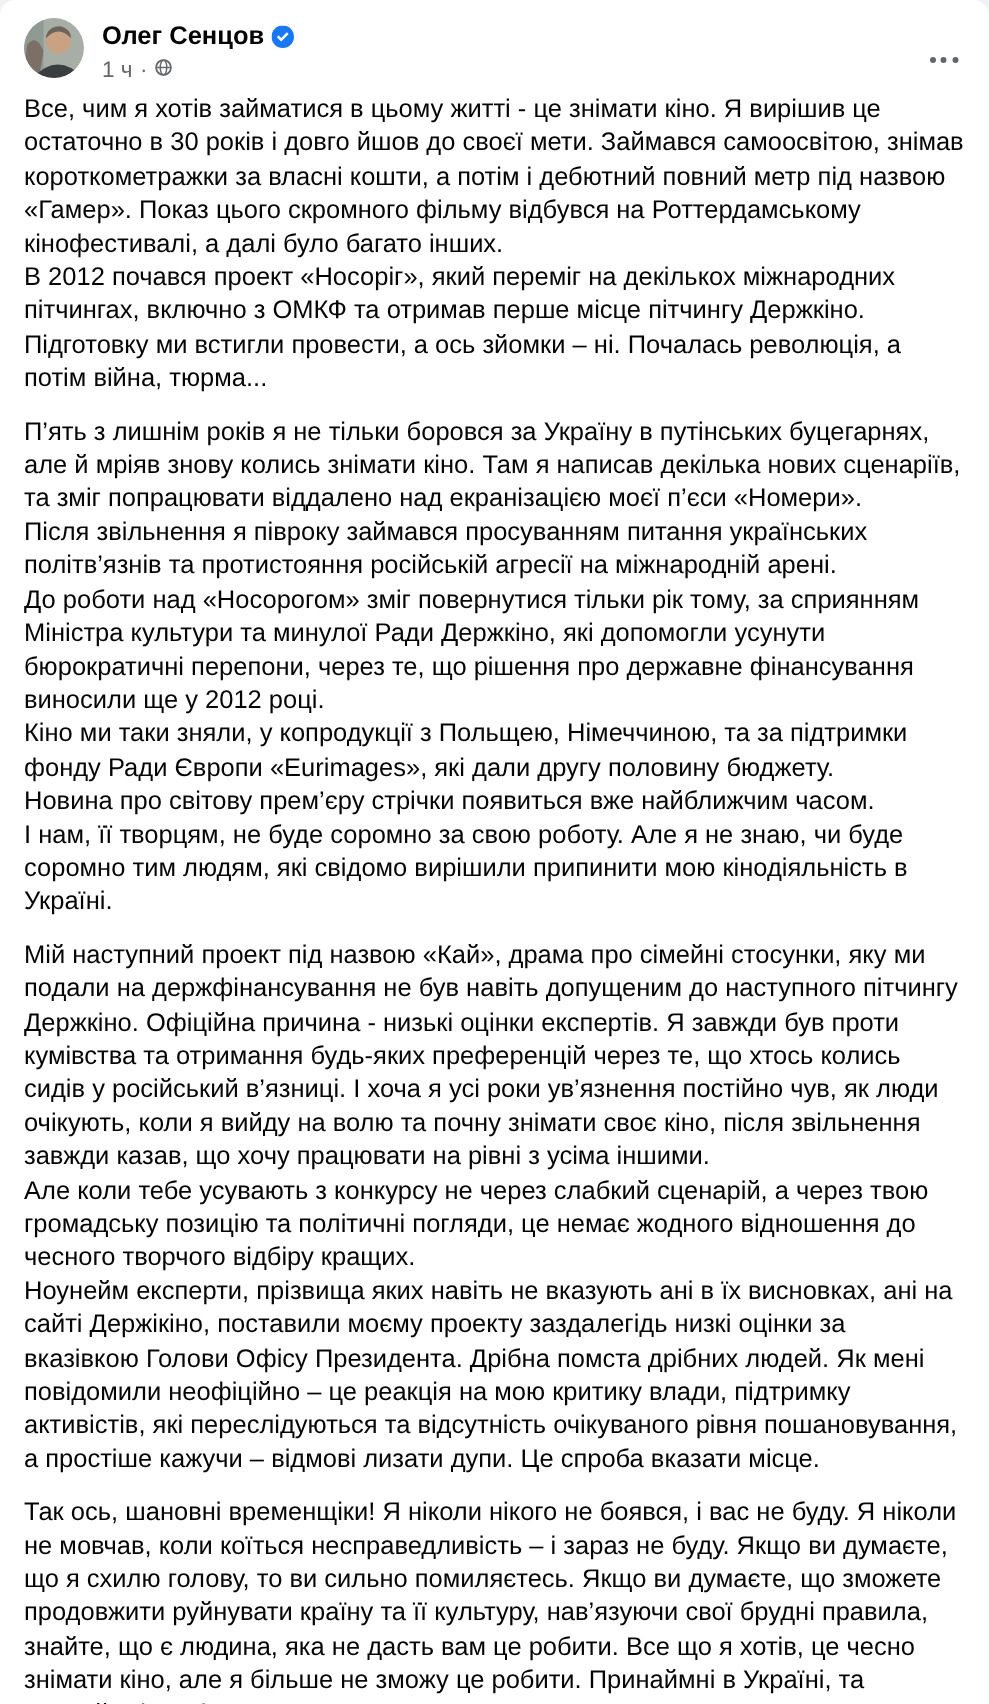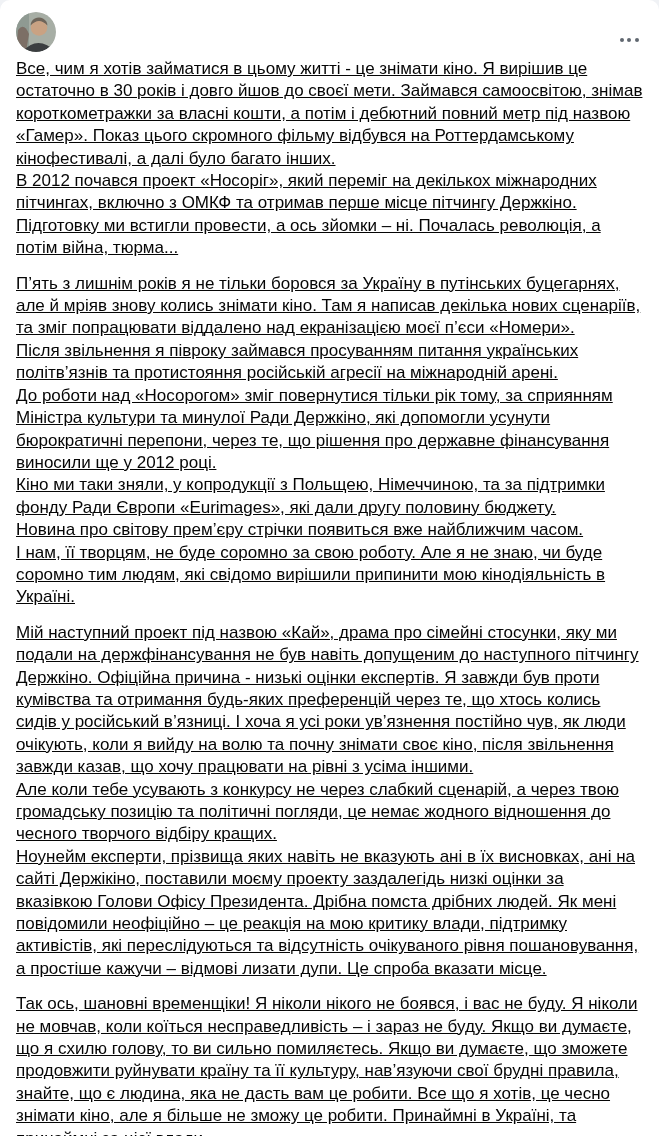--- a/index.html
+++ b/index.html
@@ -92,21 +92,20 @@
   }
   .post-content {
     padding: 2px 16px 16px 16px;
     color: #050505;
     font-size: 17px;
     line-height: 22.4px;
   }
   .post-content p {
     margin: 0 0 13px 0;
     white-space: pre-line;
-    text-decoration: underline;
   }
   .post-content p:last-child { margin-bottom: 0; }
 </style>
 </head>
 <body>
 
 <div class="post-card">
 
   <div class="post-header">
 
@@ -123,20 +122,42 @@
             <rect width="13" height="40" fill="#8f9a92"></rect>
             <path d="M2 18 Q8 10 13 22 L10 40 L0 40 Z" fill="#7c6f66"></path>
             <circle cx="23" cy="15.5" r="8.3" fill="#c9a283"></circle>
             <path d="M14.6 13.5 Q23 4.5 31.4 13.5 Q31.5 9 27 6.5 Q23 4.5 18.8 6.6 Q14.6 9 14.6 13.5 Z" fill="#6e655a"></path>
             <path d="M6 40 Q22 22 40 40 Z" fill="#3b3e40"></path>
           </g>
         </svg>
       </span>
     </div>
 
+    <div class="header-meta">
+      <div class="name-row">
+        <span class="author-name">Олег Сенцов</span>
+        <span class="verified-badge">
+          <svg width="15" height="15" viewBox="0 0 16 16" xmlns="http://www.w3.org/2000/svg">
+            <circle cx="8" cy="8" r="8" fill="#1877f2"></circle>
+            <path d="M6.9 11.4 L3.8 8.3 L5.1 7 L6.9 8.8 L10.9 4.8 L12.2 6.1 Z" fill="#ffffff"></path>
+          </svg>
+        </span>
+      </div>
+      <div class="meta-row">
+        <span class="timestamp">1 ч</span>
+        <span class="meta-sep">·</span>
+        <span class="globe-icon">
+          <svg width="12" height="12" viewBox="0 0 16 16" xmlns="http://www.w3.org/2000/svg">
+            <circle cx="8" cy="8" r="6.6" fill="none" stroke="#65676b" stroke-width="1.6"></circle>
+            <ellipse cx="8" cy="8" rx="2.9" ry="6.6" fill="none" stroke="#65676b" stroke-width="1.3"></ellipse>
+            <path d="M1.4 8 H14.6" stroke="#65676b" stroke-width="1.3"></path>
+          </svg>
+        </span>
+      </div>
+    </div>
 
     <button class="options-button">
       <span class="options-dot"></span>
       <span class="options-dot"></span>
       <span class="options-dot"></span>
     </button>
 
   </div>
 
   <div class="post-content">

